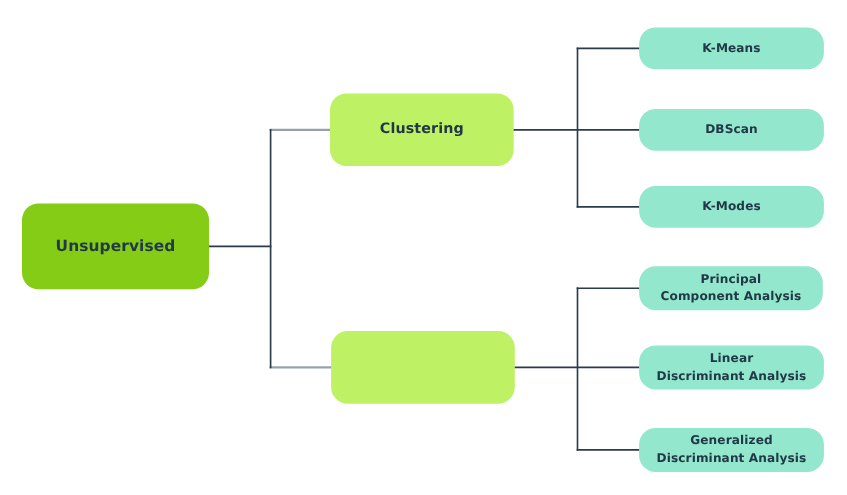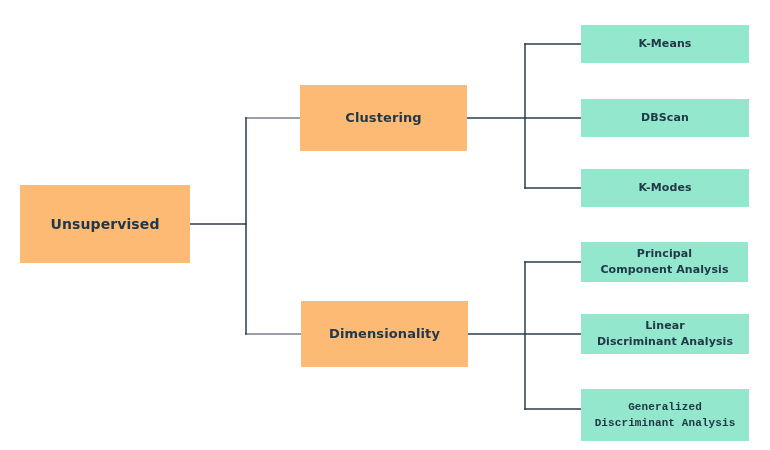--- a/index.html
+++ b/index.html
@@ -20,36 +20,37 @@
   .node {
     position: absolute;
     display: flex;
     flex-direction: column;
     align-items: center;
     justify-content: center;
     text-align: center;
     color: #223848;
     font-weight: 600;
     letter-spacing: 0.1px;
+    border-radius: 15px;
   }
   .node .line { display: block; }
   .node .line:empty { display: none; }
-  .level0 { background: #fdba74; font-size: 14px; line-height: 21px; }
-  .level1 { background: #fdba74; font-size: 13px; line-height: 20px; }
+  .level0 { background: #84cc16; font-size: 14px; line-height: 21px; }
+  .level1 { background: #bef264; font-size: 13px; line-height: 20px; }
   .level2 { background: #92e7cc; font-size: 11px; line-height: 16px; }
 
   .pos-root       { left: 20px;  top: 185px; width: 170px; height: 78px; }
   .pos-clustering { left: 300px; top: 85px;  width: 167px; height: 66px; }
   .pos-dimred     { left: 301px; top: 301px; width: 167px; height: 66px; }
   .pos-kmeans     { left: 581px; top: 25px;  width: 168px; height: 38px; }
   .pos-dbscan     { left: 581px; top: 99px;  width: 168px; height: 38px; align-items: center; }
   .pos-kmodes     { left: 581px; top: 169px; width: 168px; height: 38px; }
   .pos-pca        { left: 581px; top: 242px; width: 167px; height: 40px; }
   .pos-lda        { left: 581px; top: 314px; width: 168px; height: 40px; }
-  .pos-gda        { left: 581px; top: 389px; width: 168px; height: 52px; font-family: Liberation Mono, monospace; }
+  .pos-gda        { left: 581px; top: 389px; width: 168px; height: 40px; }
 
   .edge-dark { stroke: #2a3b4d; stroke-width: 1.5; stroke-linecap: square; }
   .edge-gray { stroke: #98a1ab; stroke-width: 2;   stroke-linecap: square; }
 </style>
 </head>
 <body>
 
 <div class="canvas">
 
   <svg class="connector-layer" viewBox="0 0 770 450" xmlns="http://www.w3.org/2000/svg">
@@ -72,21 +73,20 @@
   <div class="node level0 pos-root">
     <span class="line">Unsupervised</span>
   </div>
 
   <div class="node level1 pos-clustering">
     <span class="line">Clustering</span>
 
   </div>
 
   <div class="node level1 pos-dimred">
-    <span class="line">Dimensionality</span>
   </div>
 
   <div class="node level2 pos-kmeans">
     <span class="line">K-Means</span>
 
   </div>
 
   <div class="node level2 pos-dbscan">
     <span class="line">DBScan</span>
 

